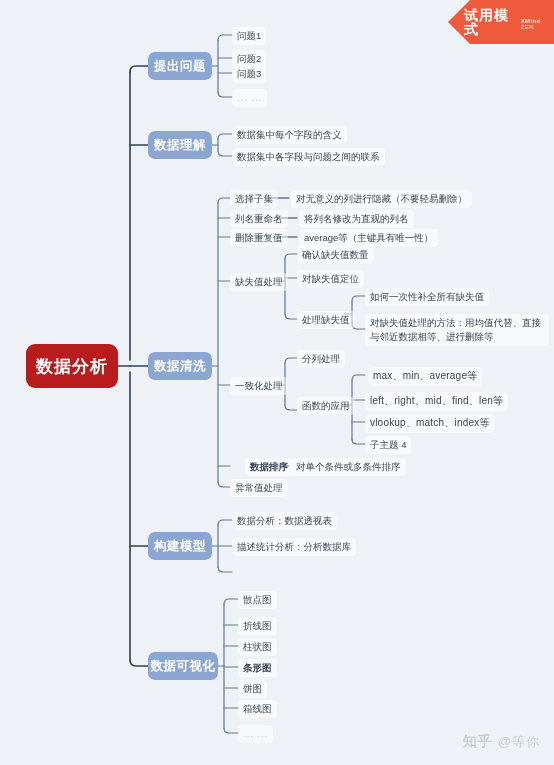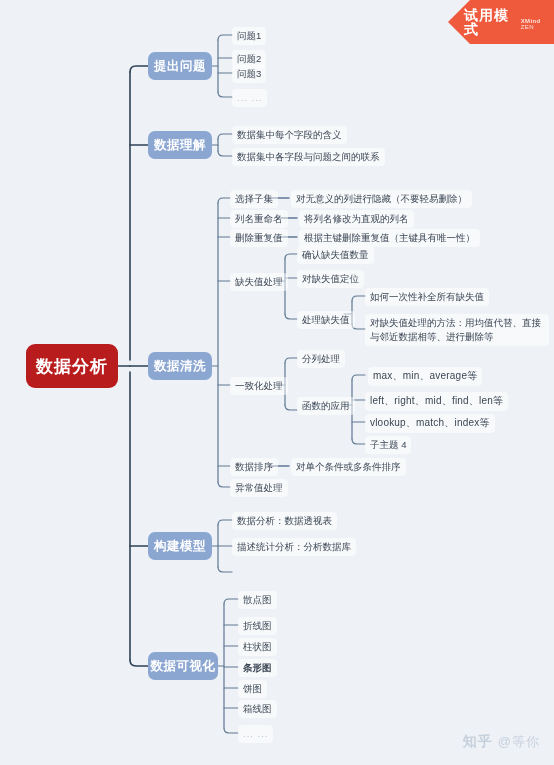--- a/index.html
+++ b/index.html
@@ -213,21 +213,21 @@
     <span>列名重命名</span>
   </div>
   <div class="node leaf" style="left:299px;top:210px;">
     <span>将列名修改为直观的列名</span>
   </div>
 
   <div class="node leaf" style="left:230px;top:229px;">
     <span>删除重复值</span>
   </div>
   <div class="node leaf" style="left:299px;top:229px;">
-    <span>根据主键删除重复值（主键具有唯一性）</span>
+    <span>average等（主键具有唯一性）</span>
   </div>
 
   <div class="node leaf" style="left:230px;top:273px;">
     <span>缺失值处理</span>
   </div>
   <div class="node leaf" style="left:297px;top:246px;">
     <span>确认缺失值数量</span>
   </div>
   <div class="node leaf" style="left:297px;top:270px;">
     <span>对缺失值定位</span>
@@ -257,21 +257,21 @@
   <div class="node leaf latin" style="left:365px;top:392px;">
     <span>left、right、mid、find、len等</span>
   </div>
   <div class="node leaf latin" style="left:365px;top:414px;">
     <span>vlookup、match、index等</span>
   </div>
   <div class="node leaf" style="left:365px;top:436px;">
     <span>子主题 4</span>
   </div>
 
-  <div class="node leaf" style="left:230px;top:458px;">
+  <div class="node leaf" style="left:245px;top:458px;font-weight:bold;">
     <span>数据排序</span>
   </div>
   <div class="node leaf" style="left:291px;top:458px;">
     <span>对单个条件或多条件排序</span>
   </div>
 
   <div class="node leaf" style="left:230px;top:479px;">
     <span>异常值处理</span>
   </div>
 

